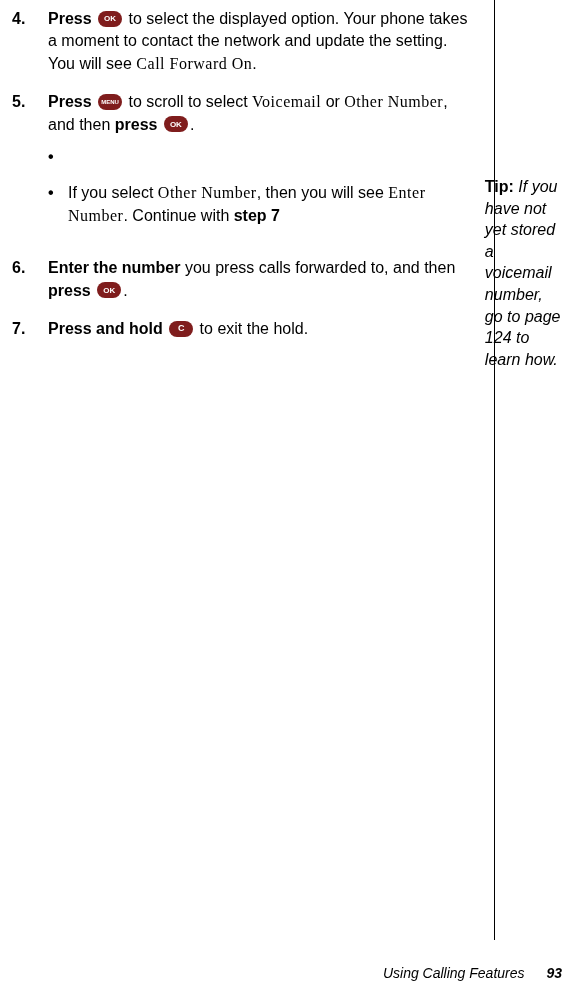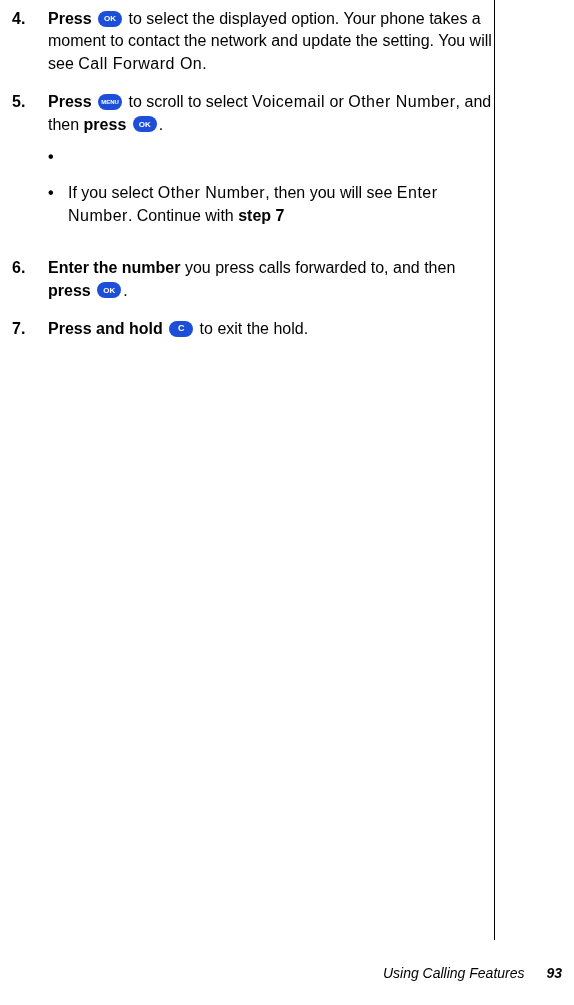--- a/index.html
+++ b/index.html
@@ -62,29 +62,29 @@
     .sub-item {
       display: flex;
       margin-bottom: 14px;
     }
     .bullet {
       width: 20px;
       flex-shrink: 0;
       font-weight: bold;
     }
     .bold { font-weight: bold; }
-    .lcd { font-family: Liberation Sans, sans-serif; letter-spacing: 0.5px; }
+    .lcd { font-family: Liberation Serif, serif; letter-spacing: 0.5px; }
     .btn {
       display: inline-flex;
       align-items: center;
       justify-content: center;
       width: 24px;
       height: 16px;
       border-radius: 8px;
-      background: #1d4ed8;
+      background: #7f1d1d;
       color: #fff;
       font-size: 8px;
       font-weight: bold;
       vertical-align: middle;
       margin: 0 2px;
       position: relative;
       top: -1px;
     }
     .btn.menu { font-size: 6px; }
     .btn.c { font-size: 9px; }
@@ -158,18 +158,21 @@
       <div class="step-num">7.</div>
       <div class="step-body">
         <span class="bold">Press and hold</span>
         <span class="btn c">C</span>
         <span> to exit the hold.</span>
       </div>
     </div>
 
   </div>
 
+  <div class="sidebar">
+    <span class="tip-label">Tip:</span><span class="tip-body"> If you have not yet stored a voicemail number, go to page 124 to learn how.</span>
+  </div>
 </div>
 
 <div class="footer">
   <span class="section-title">Using Calling Features</span>
   <span class="page-num">93</span>
 </div>
 
 </body></html>

